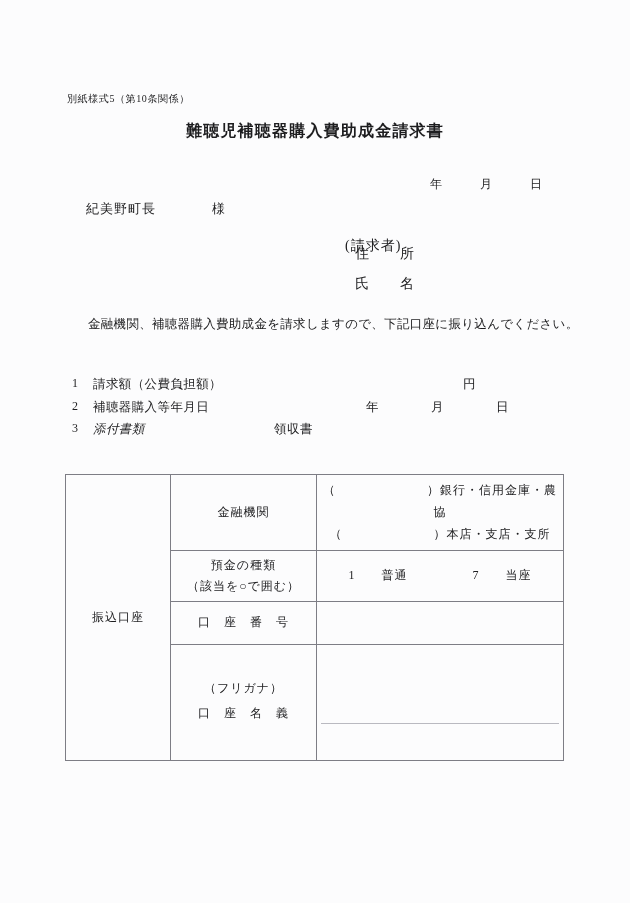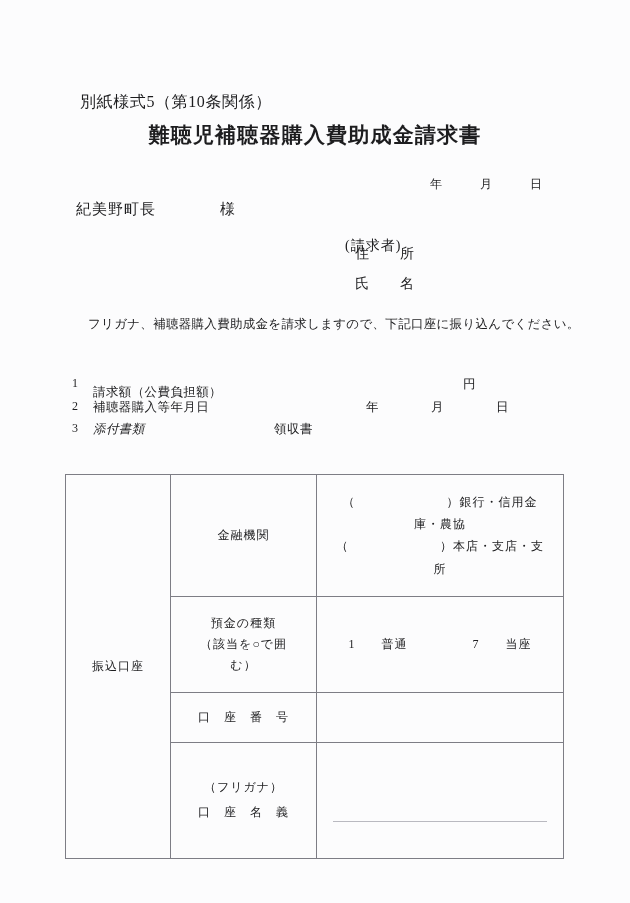--- a/index.html
+++ b/index.html
@@ -16,45 +16,45 @@
     overflow: hidden;
   }
   .page {
     position: absolute;
     inset: 0;
   }
   .abs { position: absolute; white-space: pre; }
 
   
   #form-code {
-    left: 80px;
+    left: 67px;
     top: 92px;
-    font-size: 16px;
+    font-size: 10px;
     letter-spacing: 0.6px;
   }
   #doc-title {
     left: 0;
     right: 0;
     top: 121px;
     text-align: center;
-    font-size: 21px;
+    font-size: 16px;
     font-weight: bold;
     letter-spacing: 1.2px;
     white-space: pre;
   }
   #date-line {
     left: 430px;
     top: 176px;
     font-size: 12px;
     letter-spacing: 0.5px;
   }
   #addressee {
-    left: 76px;
+    left: 86px;
     top: 200px;
-    font-size: 15px;
+    font-size: 13px;
     letter-spacing: 1px;
   }
 
   
   .req-line {
     left: 345px;
     font-size: 14px;
     letter-spacing: 1px;
   }
   #requester-label { top: 237px; }
@@ -68,21 +68,21 @@
     font-size: 12.5px;
     letter-spacing: 0.3px;
   }
 
   
   .item-num   { font-size: 12px; }
   .item-label { font-size: 12.5px; letter-spacing: 0.4px; }
   .item-value { font-size: 12.5px; letter-spacing: 0.5px; }
 
   #item1-num   { left: 72px;  top: 376px; }
-  #item1-label { left: 93px;  top: 384px; }
+  #item1-label { left: 93px;  top: 376px; }
   #item1-unit  { left: 463px; top: 376px; }
 
   #item2-num   { left: 72px;  top: 399px; }
   #item2-label { left: 93px;  top: 399px; }
   #item2-value { left: 366px; top: 399px; }
 
   #item3-num   { left: 72px;  top: 421px; }
   #item3-label { left: 93px;  top: 421px; font-style: italic; }
   #item3-value { left: 274px; top: 421px; }
 
@@ -91,21 +91,21 @@
     position: absolute;
     left: 65px;
     top: 474px;
     width: 498px;
     border-collapse: collapse;
     table-layout: fixed;
     font-size: 12px;
   }
   #bank-table td {
     border: 1px solid #7d7d85;
-    padding: 16px;
+    padding: 4px;
     vertical-align: middle;
     text-align: center;
     letter-spacing: 1px;
   }
   .col-a { width: 105px; }
   .col-b { width: 146px; }
   .col-c { width: 247px; }
   .row-bank     { height: 66px; }
   .row-type     { height: 43px; }
   .row-number   { height: 43px; }
@@ -114,21 +114,21 @@
   .bank-lines {
     text-align: left;
     padding-left: 14px;
     line-height: 1.85;
     letter-spacing: 0.6px;
   }
   .type-value {
     letter-spacing: 1px;
   }
   .stacked { line-height: 1.75; }
-  .holder-label { line-height: 2.1; }
+  .holder-label { line-height: 2.1; font-family: Liberation Mono, monospace; }
 
   
   .holder-cell {
     padding: 0;
     vertical-align: top;
   }
   .holder-inner {
     height: 100%;
     display: flex;
     flex-direction: column;
@@ -151,21 +151,21 @@
   <div class="abs" id="date-line">年　　　月　　　日</div>
 
   <div class="abs" id="addressee">紀美野町長　　　　様</div>
 
   <div class="abs req-line" id="requester-label">(請求者)</div>
 
   <div class="abs req-line" id="requester-address">住　　所</div>
 
   <div class="abs req-line" id="requester-name">氏　　名</div>
 
-  <div class="abs" id="body-sentence">フリガナ、補聴器購入費助成金を請求しますので、下記口座に振り込んでください。</div>
+  <div class="abs" id="body-sentence">金融機関、補聴器購入費助成金を請求しますので、下記口座に振り込んでください。</div>
 
   <div class="abs item-num" id="item1-num">1</div>
   <div class="abs item-label" id="item1-label">請求額（公費負担額）</div>
   <div class="abs item-value" id="item1-unit">円</div>
 
   <div class="abs item-num" id="item2-num">2</div>
   <div class="abs item-label" id="item2-label">補聴器購入等年月日</div>
   <div class="abs item-value" id="item2-value">年　　　　月　　　　日</div>
 
   <div class="abs item-num" id="item3-num">3</div>

